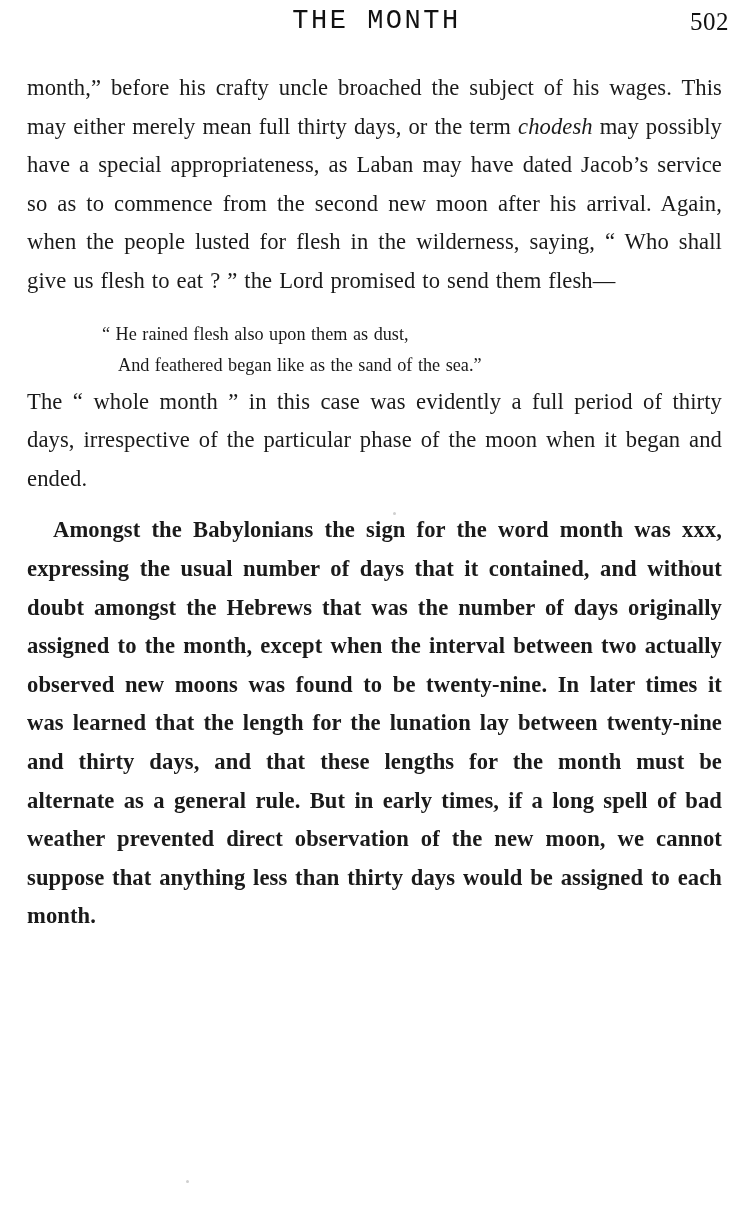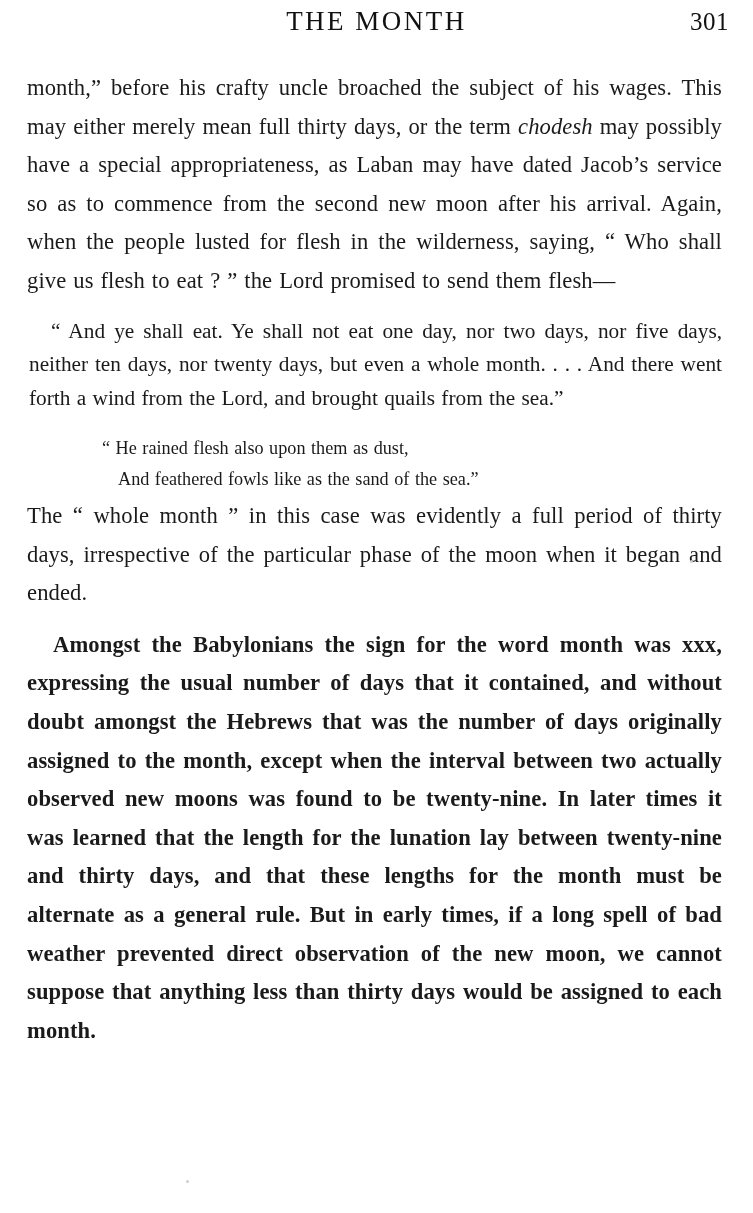--- a/index.html
+++ b/index.html
@@ -27,21 +27,21 @@
     margin: 0 14px 0 14px;
   }
   .header-title {
     position: absolute;
     left: 0;
     right: 0;
     top: 6px;
     text-align: center;
     font-size: 27px;
     letter-spacing: 2.5px;
-    font-family: Liberation Serif, serif;
+    font-family: Liberation Mono, monospace;
     color: #111;
   }
   .header-folio {
     position: absolute;
     right: 10px;
     top: 8px;
     font-size: 25px;
     letter-spacing: 0.5px;
     color: #111;
   }
@@ -98,34 +98,31 @@
     border-radius: 50%;
   }
 </style>
 </head>
 <body>
 
 <div class="page">
 
   <div class="header">
     <div class="header-title">THE MONTH</div>
-    <div class="header-folio">301</div>
+    <div class="header-folio">502</div>
   </div>
 
   <div class="body-area">
 
     <p class="main-para"><span>month,” before his crafty uncle broached the subject of his wages.   This may either merely mean full thirty days, or the term <span class="italic">chodesh</span> may possibly have a special appropriateness, as Laban may have dated Jacob’s service so as to commence from the second new moon after his arrival. Again, when the people lusted for flesh in the wilderness, saying, “ Who shall give us flesh to eat ? ” the Lord promised to send them flesh—</span></p>
 
-    <div class="quote-block">
-      <p class="qfirst">“ And ye shall eat.   Ye shall not eat one day, nor two days, nor five days, neither ten days, nor twenty days, but even a whole month. . . . And there went forth a wind from the Lord, and brought quails from the sea.”</p>
-    </div>
 
     <div class="verse-block">
       <span class="verse-line-1">“ He rained flesh also upon them as dust,</span>
-      <span class="verse-line-2">And feathered fowls like as the sand of the sea.”</span>
+      <span class="verse-line-2">And feathered began like as the sand of the sea.”</span>
     </div>
 
     <p class="main-para after-verse"><span>The “ whole month ” in this case was evidently a full period of thirty days, irrespective of the particular phase of the moon when it began and ended.</span></p>
 
     <p class="main-para indent"><span>Amongst the Babylonians the sign for the word month was xxx, expressing the usual number of days that it contained, and without doubt amongst the Hebrews that was the number of days originally assigned to the month, except when the interval between two actually observed new moons was found to be twenty-nine.  In later times it was learned that the length for the lunation lay between twenty-nine and thirty days, and that these lengths for the month must be alternate as a general rule.   But in early times, if a long spell of bad weather prevented direct observation of the new moon, we cannot suppose that anything less than thirty days would be assigned to each month.</span></p>
 
   </div>
 
   <div class="speck" style="left:690px; top:560px; width:3px; height:3px;"></div>
   <div class="speck" style="left:393px; top:512px; width:3px; height:3px;"></div>

